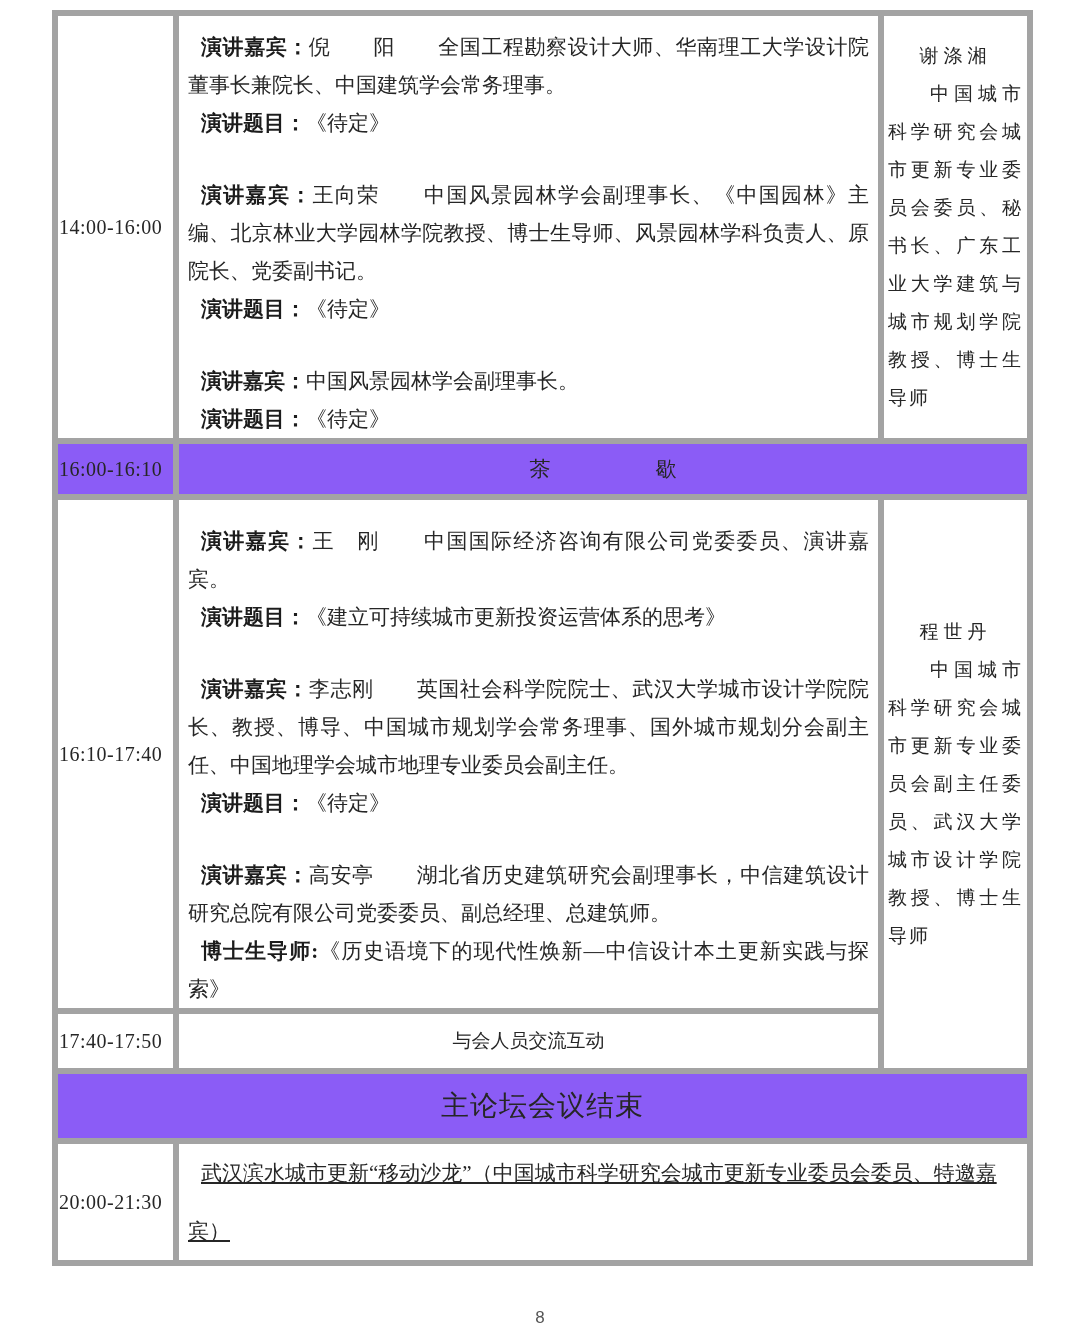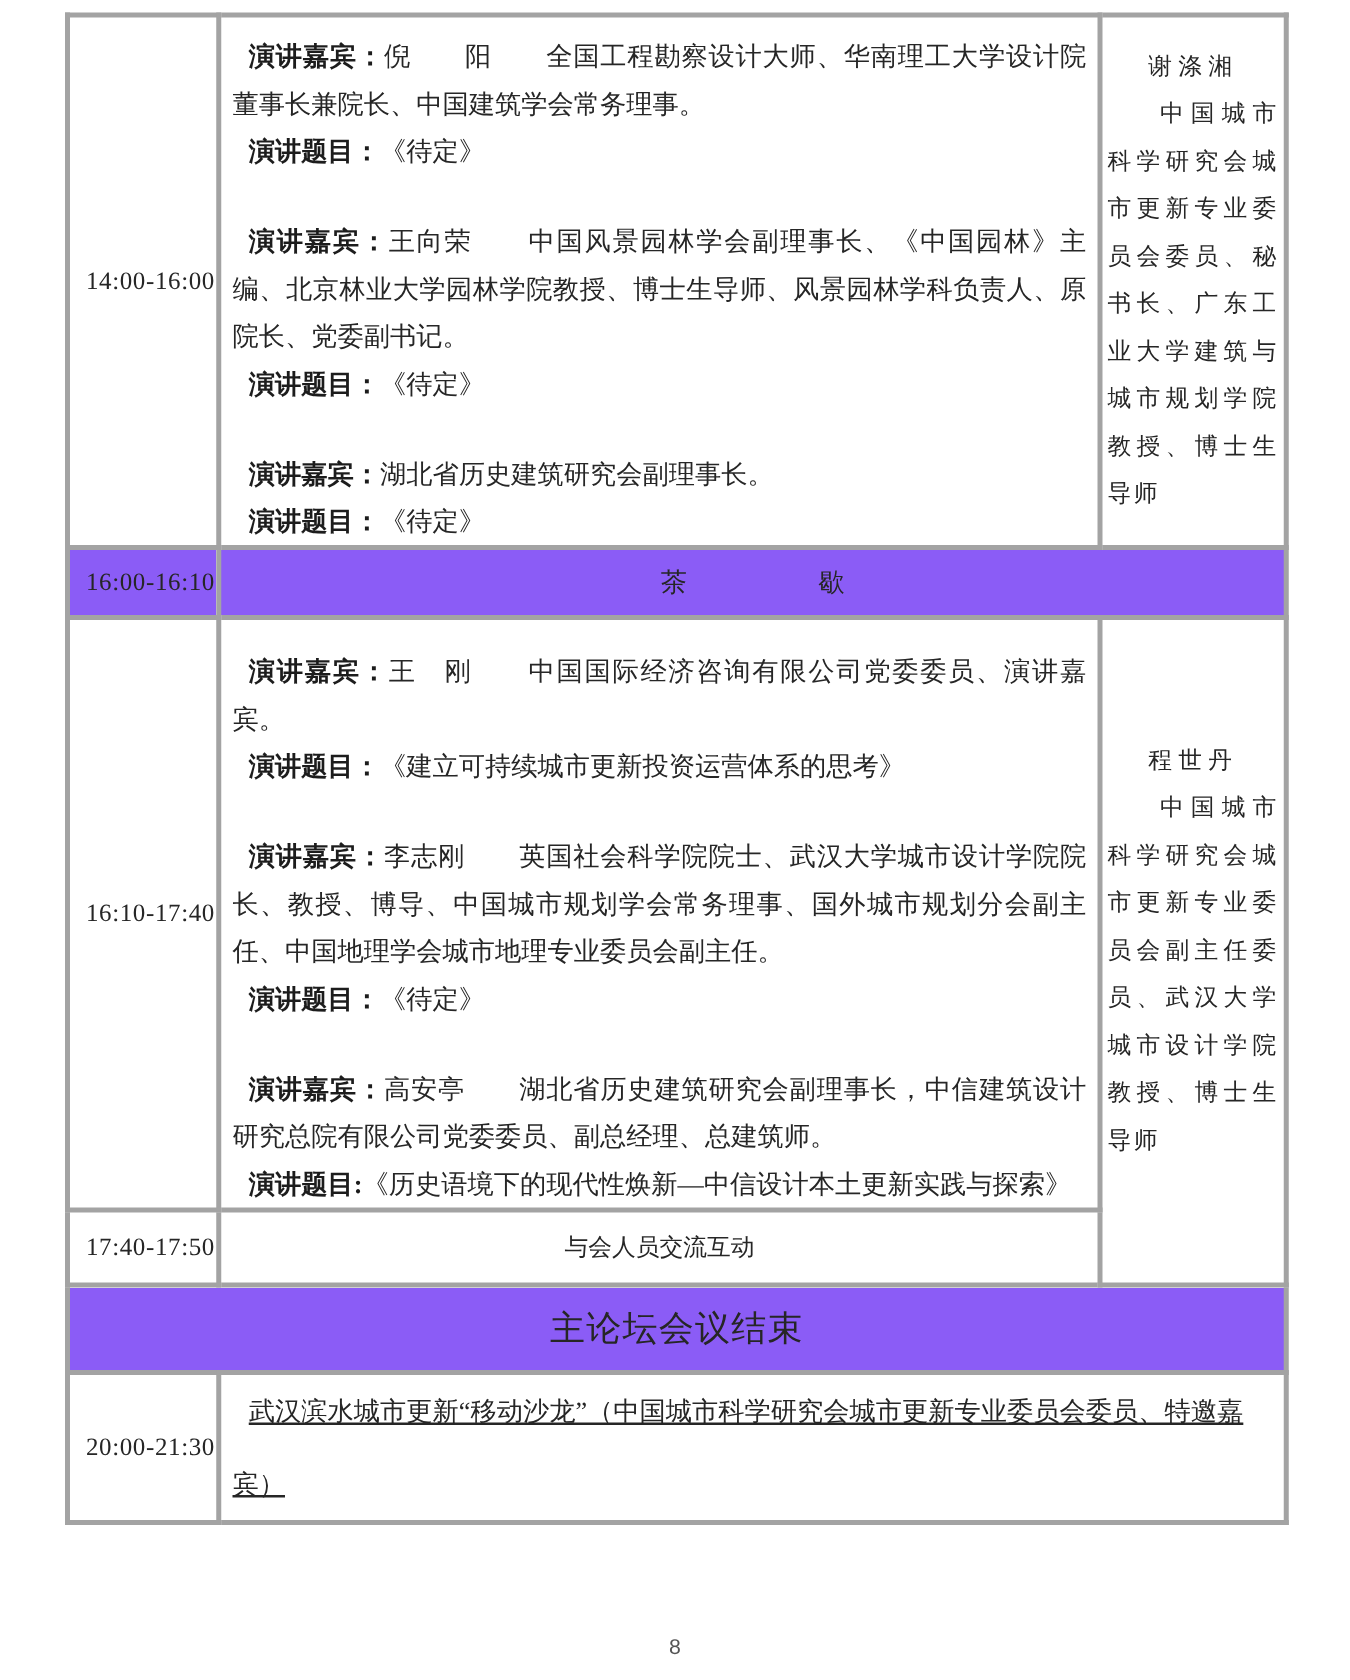--- a/index.html
+++ b/index.html
@@ -5,22 +5,22 @@
   html,body{margin:0;padding:0;}
   body{
     width:1080px;height:1344px;position:relative;background:#ffffff;
     font-family:"Liberation Serif","DejaVu Serif",serif;color:#262626;
     overflow:hidden;
   }
   table.agenda{
     position:absolute;left:52px;top:10px;width:975px;
     border-collapse:collapse;table-layout:fixed;
   }
-  td{border:4px solid #a3a3a3;vertical-align:middle;overflow:hidden;}
-  td.time-cell{text-align:right;font-size:20px;letter-spacing:0.5px;}
+  td{border:6px solid #a3a3a3;vertical-align:middle;overflow:hidden;}
+  td.time-cell{text-align:left;font-size:20px;letter-spacing:0.5px;}
   td.content-cell{vertical-align:top;padding:0 9px;font-size:21px;line-height:38px;}
   td.content-cell.pad1{padding-top:12px;}
   td.content-cell.pad3{padding-top:22px;}
   .block{margin:0 0 34px 0;}
   .block:last-child{margin-bottom:0;}
   .para{margin:0;text-indent:13px;text-align:justify;}
   .lbl{font-weight:bold;color:#1c1c1c;}
   td.bio-cell{font-size:19px;padding:0 4px;text-align:center;}
   .bio-name{letter-spacing:5px;line-height:38px;margin:0;}
   .bio-text{
@@ -58,21 +58,21 @@
     <td class="content-cell pad1">
       <div class="block">
         <p class="para"><span class="lbl">演讲嘉宾：</span><span>倪　　阳　　全国工程勘察设计大师、华南理工大学设计院董事长兼院长、中国建筑学会常务理事。</span></p>
         <p class="para"><span class="lbl">演讲题目：</span><span>《待定》</span></p>
       </div>
       <div class="block">
         <p class="para"><span class="lbl">演讲嘉宾：</span><span>王向荣　　中国风景园林学会副理事长、《中国园林》主编、北京林业大学园林学院教授、博士生导师、风景园林学科负责人、原院长、党委副书记。</span></p>
         <p class="para"><span class="lbl">演讲题目：</span><span>《待定》</span></p>
       </div>
       <div class="block">
-        <p class="para"><span class="lbl">演讲嘉宾：</span><span>湖北省历史建筑研究会副理事长。</span></p>
+        <p class="para"><span class="lbl">演讲嘉宾：</span><span>中国风景园林学会副理事长。</span></p>
         <p class="para"><span class="lbl">演讲题目：</span><span>《待定》</span></p>
       </div>
     </td>
     <td class="bio-cell">
       <p class="bio-name">谢涤湘</p>
       <p class="bio-text">中国城市科学研究会城市更新专业委员会委员、秘书长、广东工业大学建筑与城市规划学院教授、博士生导师</p>
     </td>
   </tr>
 
   <tr style="height:56px">
@@ -86,21 +86,21 @@
       <div class="block">
         <p class="para"><span class="lbl">演讲嘉宾：</span><span>王　刚　　中国国际经济咨询有限公司党委委员、演讲嘉宾。</span></p>
         <p class="para"><span class="lbl">演讲题目：</span><span>《建立可持续城市更新投资运营体系的思考》</span></p>
       </div>
       <div class="block">
         <p class="para"><span class="lbl">演讲嘉宾：</span><span>李志刚　　英国社会科学院院士、武汉大学城市设计学院院长、教授、博导、中国城市规划学会常务理事、国外城市规划分会副主任、中国地理学会城市地理专业委员会副主任。</span></p>
         <p class="para"><span class="lbl">演讲题目：</span><span>《待定》</span></p>
       </div>
       <div class="block">
         <p class="para"><span class="lbl">演讲嘉宾：</span><span>高安亭　　湖北省历史建筑研究会副理事长，中信建筑设计研究总院有限公司党委委员、副总经理、总建筑师。</span></p>
-        <p class="para"><span class="lbl">演讲题目:</span><span>《历史语境下的现代性焕新—中信设计本土更新实践与探索》</span></p>
+        <p class="para"><span class="lbl">博士生导师:</span><span>《历史语境下的现代性焕新—中信设计本土更新实践与探索》</span></p>
       </div>
     </td>
     <td class="bio-cell" rowspan="2">
       <p class="bio-name">程世丹</p>
       <p class="bio-text">中国城市科学研究会城市更新专业委员会副主任委员、武汉大学城市设计学院教授、博士生导师</p>
     </td>
   </tr>
 
   <tr style="height:60px">
     <td class="time-cell">17:40-17:50</td>

